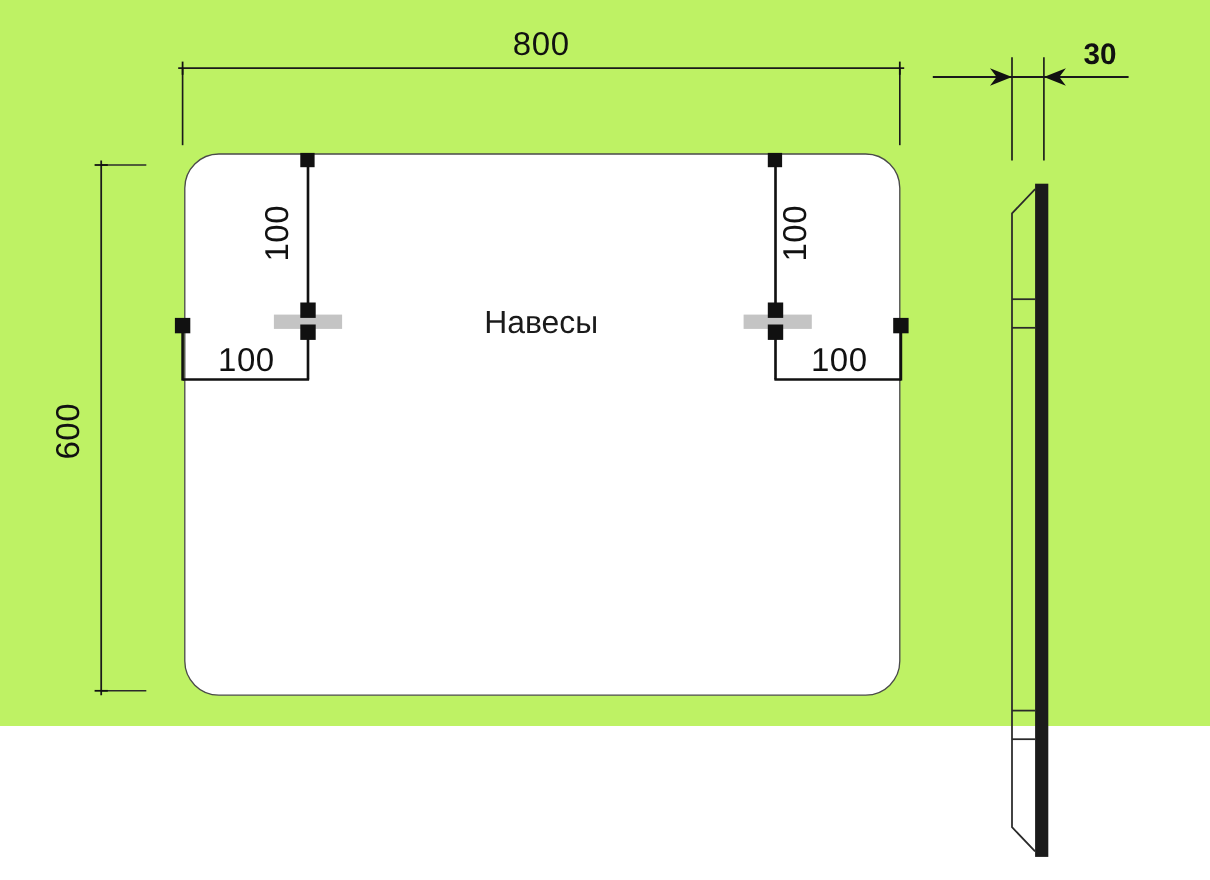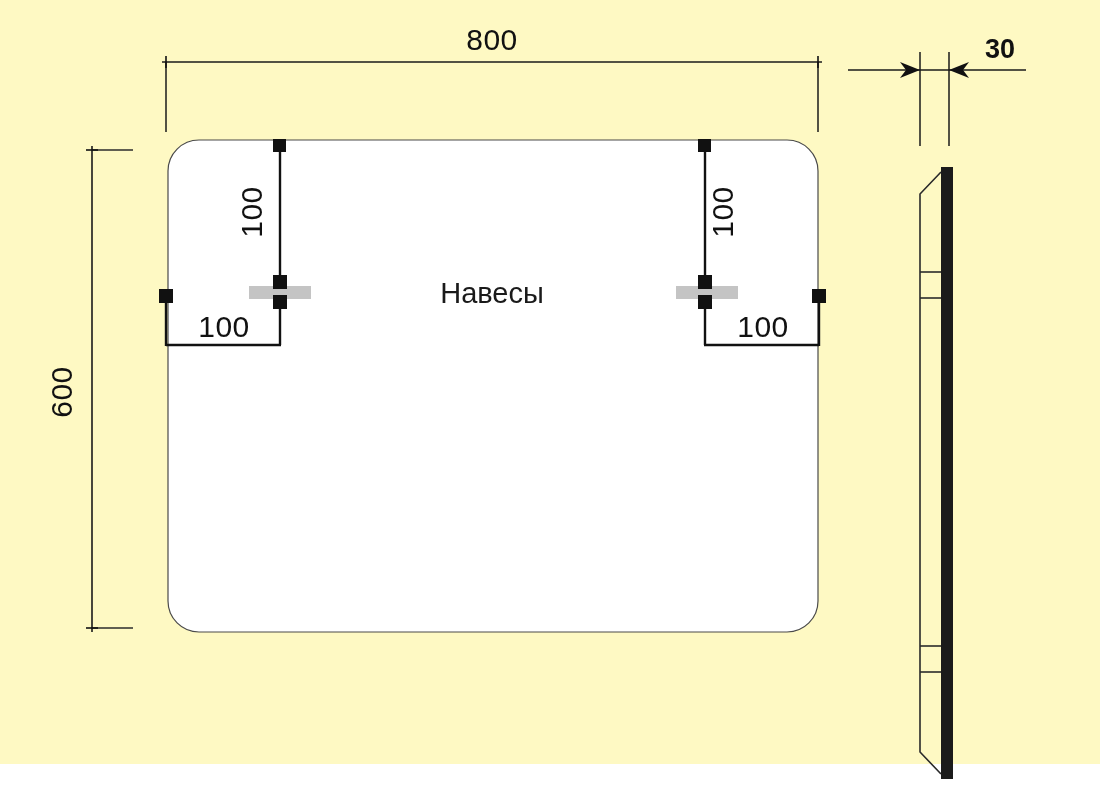--- a/index.html
+++ b/index.html
@@ -9,22 +9,22 @@
   }
   body {
     width: 1100px;
     height: 800px;
     overflow: hidden;
     font-family: "Liberation Sans", sans-serif;
   }
   #drawing-root {
     position: relative;
     width: 1100px;
-    height: 764px;
-    background: #fef9c3;
+    height: 660px;
+    background: #bef264;
   }
   svg#cad {
     display: block;
     width: 1100px;
     height: 800px;
   }
   .dim-line {
     stroke: #1a1a1a;
     stroke-width: 1.6;
     fill: none;

